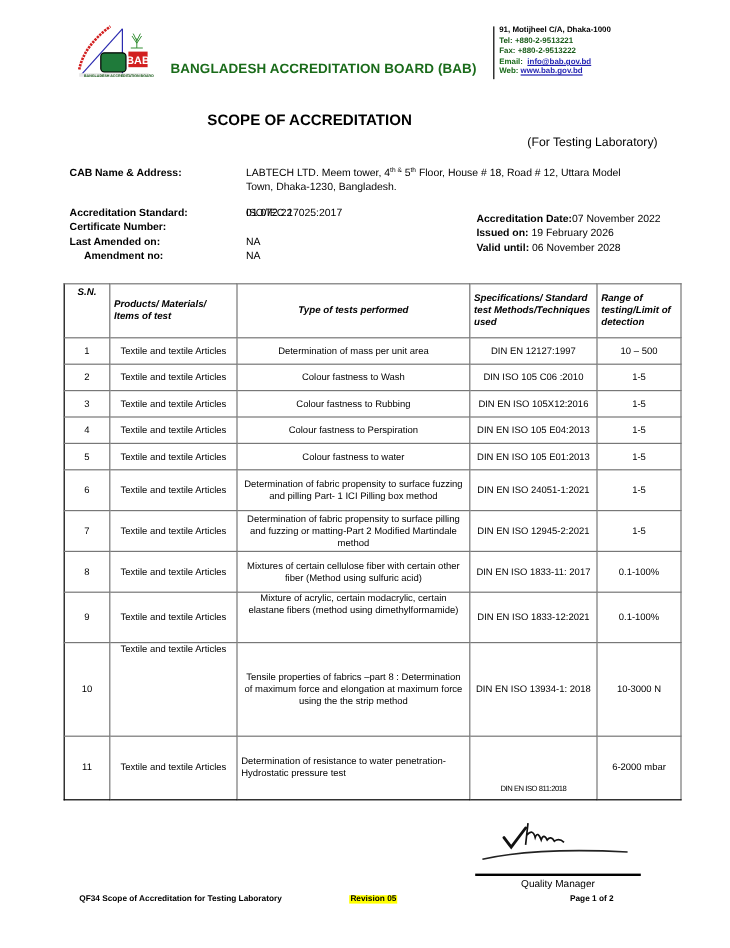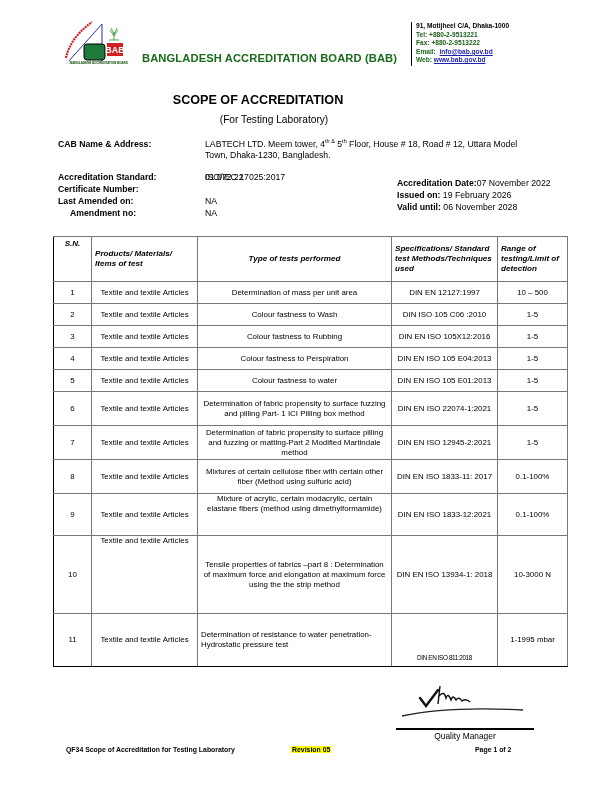--- a/index.html
+++ b/index.html
@@ -9,21 +9,21 @@
   
   .logo { left:62px; top:18px; width:80px; height:52px; }
   .org-title { left:142px; top:52px; font-size:11.2px; font-weight:bold; color:#1a6b1a; white-space:nowrap; letter-spacing:0.1px; }
   .contact { left:411px; top:22px; border-left:1.5px solid #000; padding-left:4px; font-size:6.6px; font-weight:bold; line-height:8.6px; height:44px; }
   .contact .addr { color:#000; }
   .contact .tel, .contact .fax { color:#1a5c1a; }
   .contact .lbl { color:#1a6b1a; }
   .contact a { color:#1f1fb0; text-decoration:underline; }
 
   .doc-title { left:0; width:516px; top:93px; text-align:center; font-size:12.6px; font-weight:bold; }
-  .doc-sub { left:0; width:548px; top:114px; text-align:center; font-size:10.2px; }
+  .doc-sub { left:0; width:548px; top:114px; text-align:right; font-size:10.2px; }
 
   .meta-label { font-size:8.7px; font-weight:bold; }
   .meta-value { font-size:8.7px; }
   .sup { font-size:5.5px; vertical-align:super; line-height:0; }
 
   
   table.scope { position:absolute; left:53px; top:236px; width:514px; border-collapse:collapse; table-layout:fixed; font-size:7.9px; }
   table.scope td, table.scope th { border:1px solid #777; padding:0 3px; text-align:center; vertical-align:middle; line-height:10px; }
   table.scope th { font-weight:bold; font-size:8.1px; vertical-align:middle; }
   table.scope th.left { text-align:left; }
@@ -154,21 +154,21 @@
       <td class="outer-l">5</td>
       <td>Textile and textile Articles</td>
       <td>Colour fastness to water</td>
       <td>DIN EN ISO 105 E01:2013</td>
       <td>1-5</td>
     </tr>
     <tr style="height:34px;">
       <td class="outer-l">6</td>
       <td>Textile and textile Articles</td>
       <td>Determination of fabric propensity to surface fuzzing and pilling Part- 1 ICI Pilling box method</td>
-      <td>DIN EN ISO 22074-1:2021</td>
+      <td>DIN EN ISO 24051-1:2021</td>
       <td>1-5</td>
     </tr>
     <tr style="height:34px;">
       <td class="outer-l">7</td>
       <td>Textile and textile Articles</td>
       <td>Determination of fabric propensity to surface pilling and fuzzing or matting-Part 2 Modified Martindale method</td>
       <td>DIN EN ISO 12945-2:2021</td>
       <td>1-5</td>
     </tr>
     <tr style="height:34px;">
@@ -190,21 +190,21 @@
       <td class="top-align">Textile and textile Articles</td>
       <td>Tensile properties of fabrics –part 8 : Determination of maximum force and elongation at maximum force using the the strip method</td>
       <td>DIN EN ISO 13934-1: 2018</td>
       <td>10-3000 N</td>
     </tr>
     <tr class="last" style="height:53px;">
       <td class="outer-l">11</td>
       <td>Textile and textile Articles</td>
       <td style="text-align:left;margin-left:19px;">Determination of resistance to water penetration-Hydrostatic pressure test</td>
       <td class="bottom-align spec-cond" style="padding-bottom:3px;">DIN EN ISO 811:2018</td>
-      <td>1-1995 mbar</td>
+      <td>6-2000 mbar</td>
     </tr>
   </tbody>
 </table>
 
 <div class="abs sig">
   <svg width="130" height="46" viewBox="0 0 130 46">
     <path d="M22 22 L28 30 L40 14" fill="none" stroke="#111" stroke-width="2.4" stroke-linecap="round"></path>
     <path d="M42 10 L40 28 M41 20 Q46 14 48 22 Q50 16 53 24 Q55 18 58 24 Q61 20 64 25 Q68 22 72 26" fill="none" stroke="#111" stroke-width="1.4"></path>
     <path d="M4 40 Q50 30 125 34" fill="none" stroke="#222" stroke-width="1.3"></path>
   </svg>

